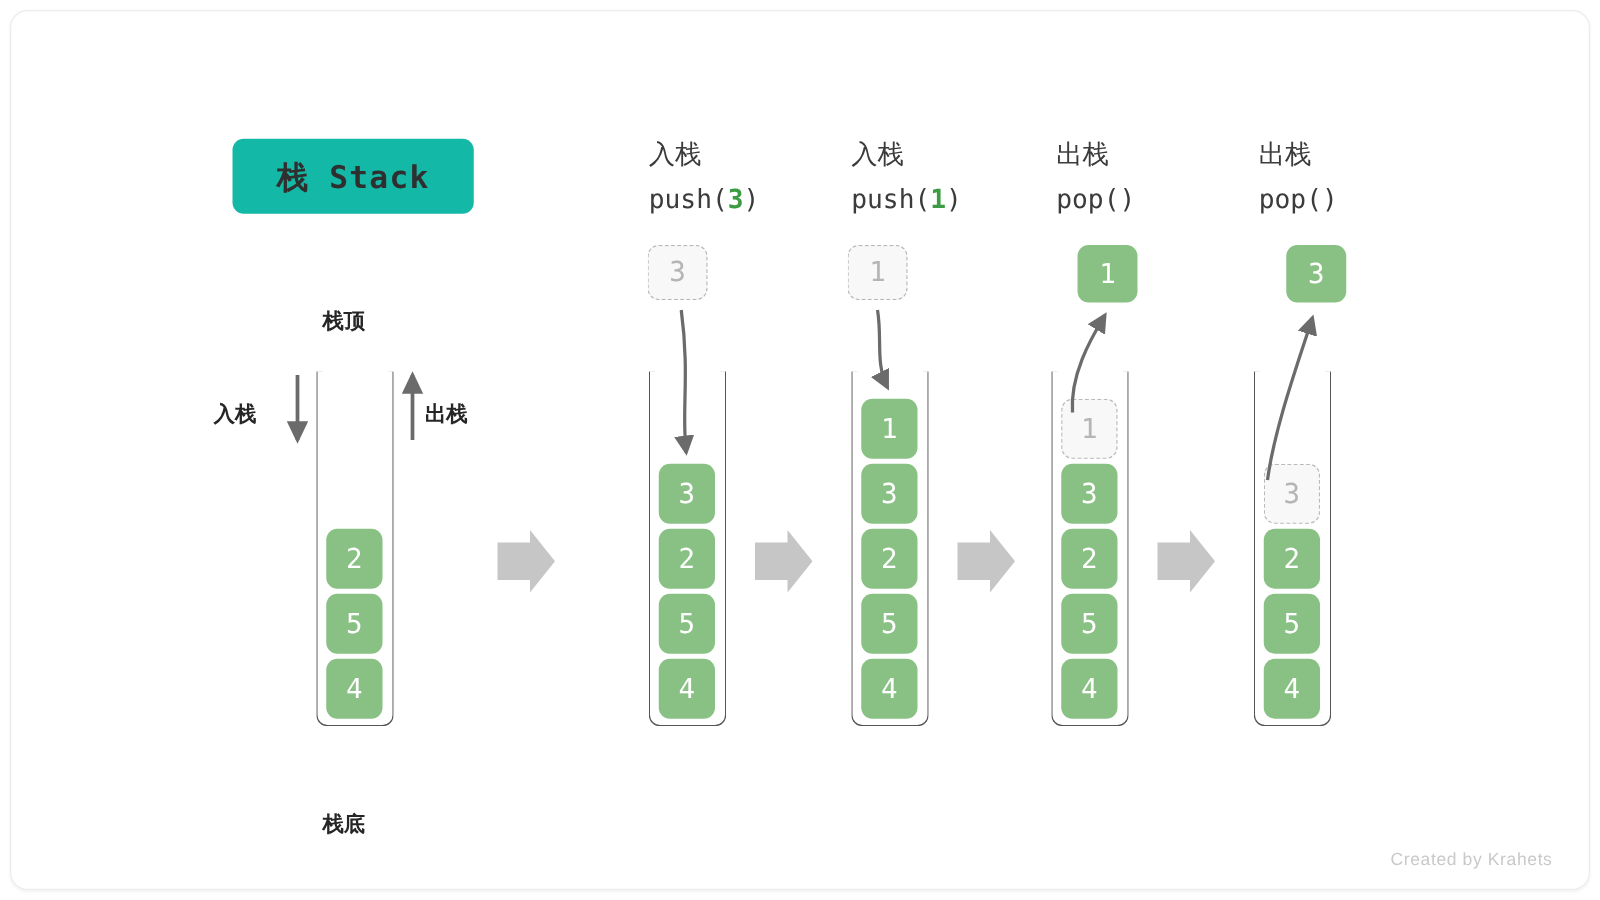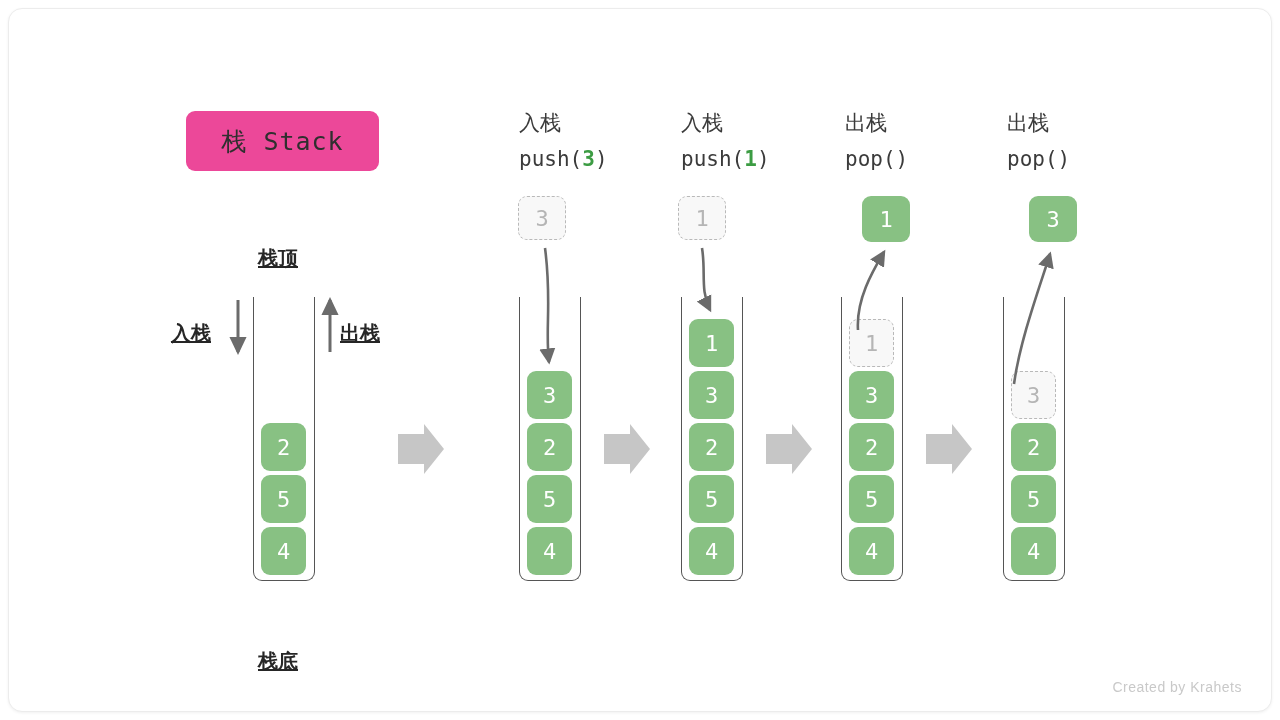--- a/index.html
+++ b/index.html
@@ -28,40 +28,39 @@
     box-sizing: border-box;
   }
 
   
   .title-badge {
     position: absolute;
     left: 186px;
     top: 111px;
     width: 193px;
     height: 60px;
-    background: #ec4899;
+    background: #14b8a6;
     border-radius: 9px;
     display: flex;
     align-items: center;
     justify-content: center;
     font-family: "DejaVu Sans Mono", "Liberation Mono", monospace;
     font-size: 25px;
-    font-weight: normal;
+    font-weight: bold;
     color: #2f2f2f;
     letter-spacing: 1px;
   }
 
   
   .lbl {
     position: absolute;
-    font-size: 20px;
+    font-size: 17px;
     font-weight: bold;
     color: #262626;
     white-space: nowrap;
-    text-decoration: underline;
   }
   .op-label {
     position: absolute;
     font-size: 21px;
     color: #3b3b3b;
     white-space: nowrap;
     line-height: 36px;
     text-align: left;
   }
   .op-label .cn {

